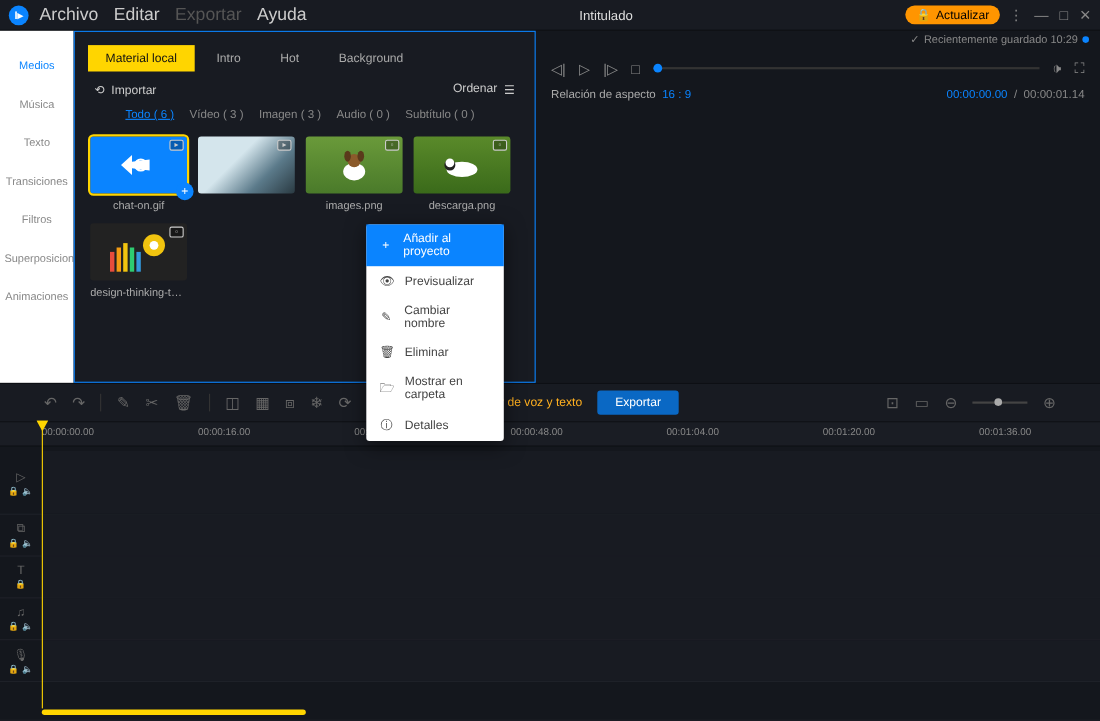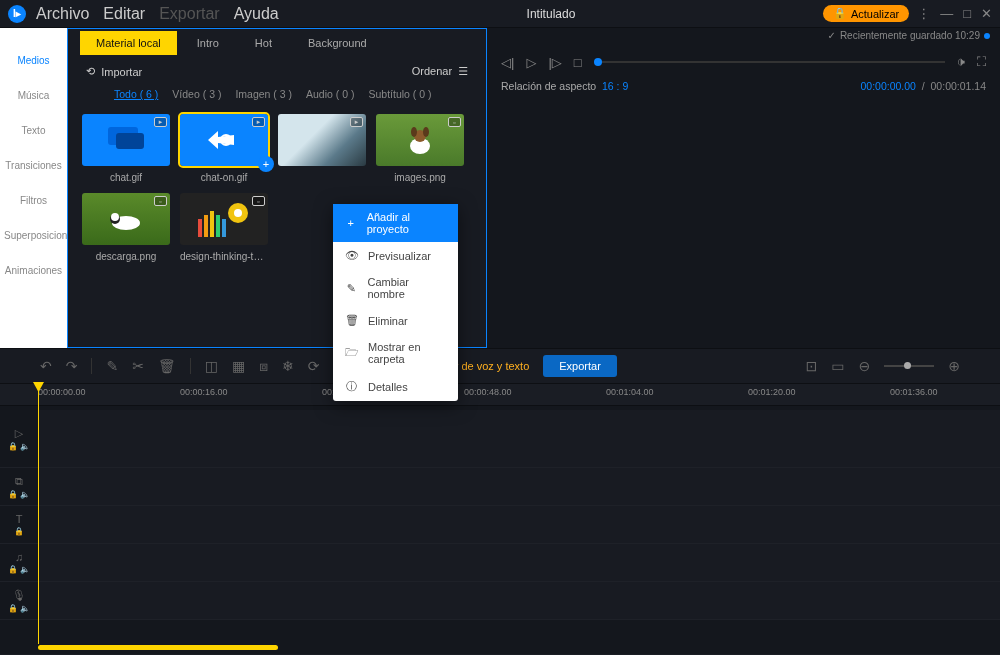--- a/index.html
+++ b/index.html
@@ -24,21 +24,21 @@
 
 .main { display: flex; height: 320px; }
 
 
 .sidebar { width: 67px; background: #ffffff; display: flex; flex-direction: column; padding-top: 15px; }
 .sidebar-item { padding: 12px 4px; text-align: center; font-size: 10px; color: #888; cursor: pointer; }
 .sidebar-item.active { color: #0a84ff; }
 
 
 .media-panel { flex: 0 0 420px; border: 1px solid #0a84ff; background: #181b22; position: relative; }
-.media-tabs { display: flex; padding: 2px 12px 6px; gap: 4px; }
+.media-tabs { display: flex; padding: 12px 12px 6px; gap: 4px; }
 .media-tab { padding: 6px 16px; font-size: 11px; color: #aaa; cursor: pointer; }
 .media-tab.active { background: #ffd500; color: #111; font-weight: 500; }
 .import-row { display: flex; justify-content: space-between; padding: 4px 18px 6px; align-items: center; }
 .import-btn { display: flex; gap: 6px; align-items: center; font-size: 11px; color: #ccc; cursor: pointer; }
 .sort-btn { display: flex; gap: 6px; align-items: flex-start; font-size: 11px; color: #ccc; cursor: pointer; }
 .filter-tabs { display: flex; gap: 14px; padding: 4px 18px 8px; font-size: 10.5px; }
 .filter-tab { color: #888; cursor: pointer; }
 .filter-tab.active { color: #0a84ff; text-decoration: underline; margin-left: 28px; }
 
 .media-grid { display: flex; flex-wrap: wrap; gap: 10px; padding: 6px 14px; }
@@ -162,30 +162,20 @@
     </div>
     <div class="filter-tabs">
       <span class="filter-tab active">Todo ( 6 )</span>
       <span class="filter-tab">Vídeo ( 3 )</span>
       <span class="filter-tab">Imagen ( 3 )</span>
       <span class="filter-tab">Audio ( 0 )</span>
       <span class="filter-tab">Subtítulo ( 0 )</span>
     </div>
 
     <div class="media-grid">
-      <div class="media-item">
-        <div class="thumb" style="background:#0a84ff;">
-          <svg width="40" height="30">
-              <rect x="2" y="2" width="30" height="18" rx="3" fill="#0066dd"></rect>
-              <rect x="10" y="8" width="28" height="16" rx="3" fill="#004499"></rect>
-            </svg>
-          <div class="thumb-badge">▸</div>
-        </div>
-        <div class="media-name">chat.gif</div>
-      </div>
       <div class="media-item">
         <div class="thumb selected" style="background:#0a84ff;">
           <svg width="40" height="30">
               <path d="M4 15 L14 6 L14 12 L30 10 L30 20 L14 18 L14 24 Z" fill="#fff"></path>
               <circle cx="22" cy="15" r="5" fill="none" stroke="#fff" stroke-width="2"></circle>
             </svg>
           <div class="thumb-badge">▸</div>
           <div class="thumb-add">+</div>
         </div>
         <div class="media-name">chat-on.gif</div>

